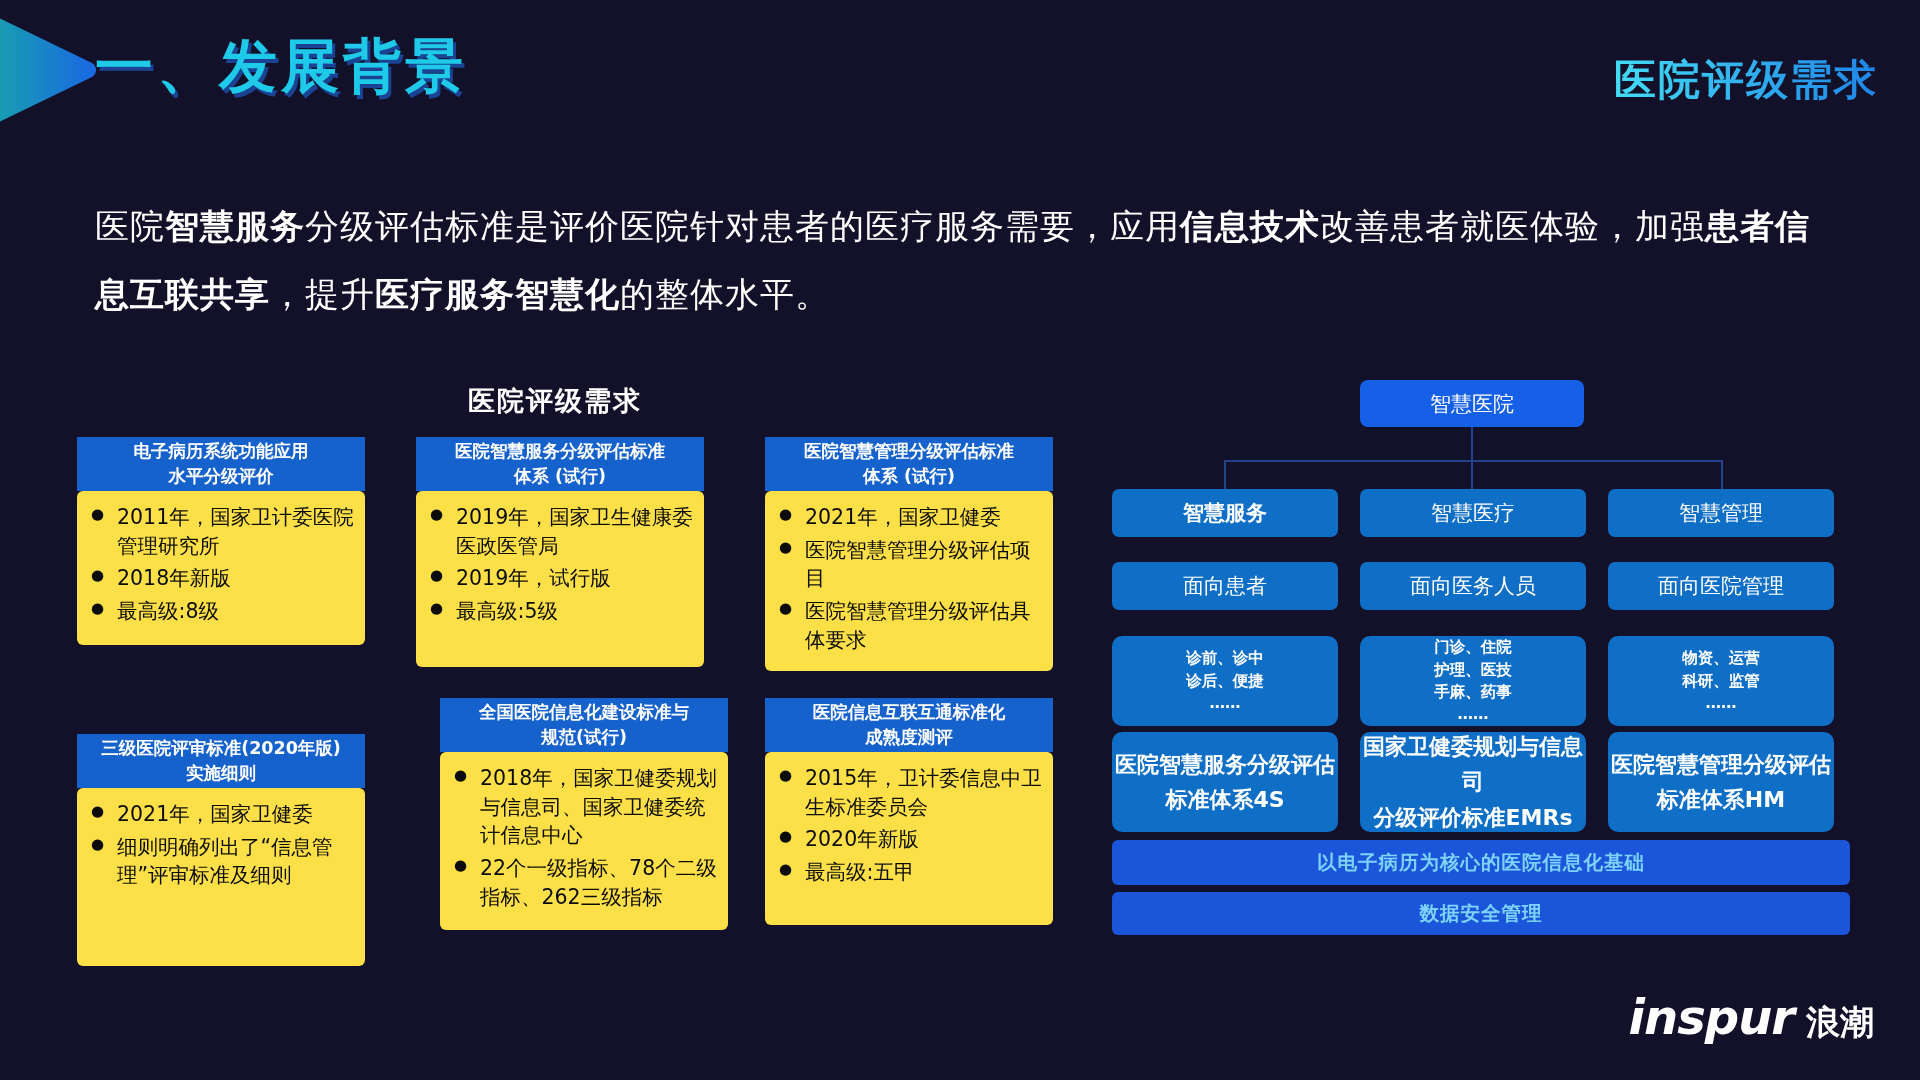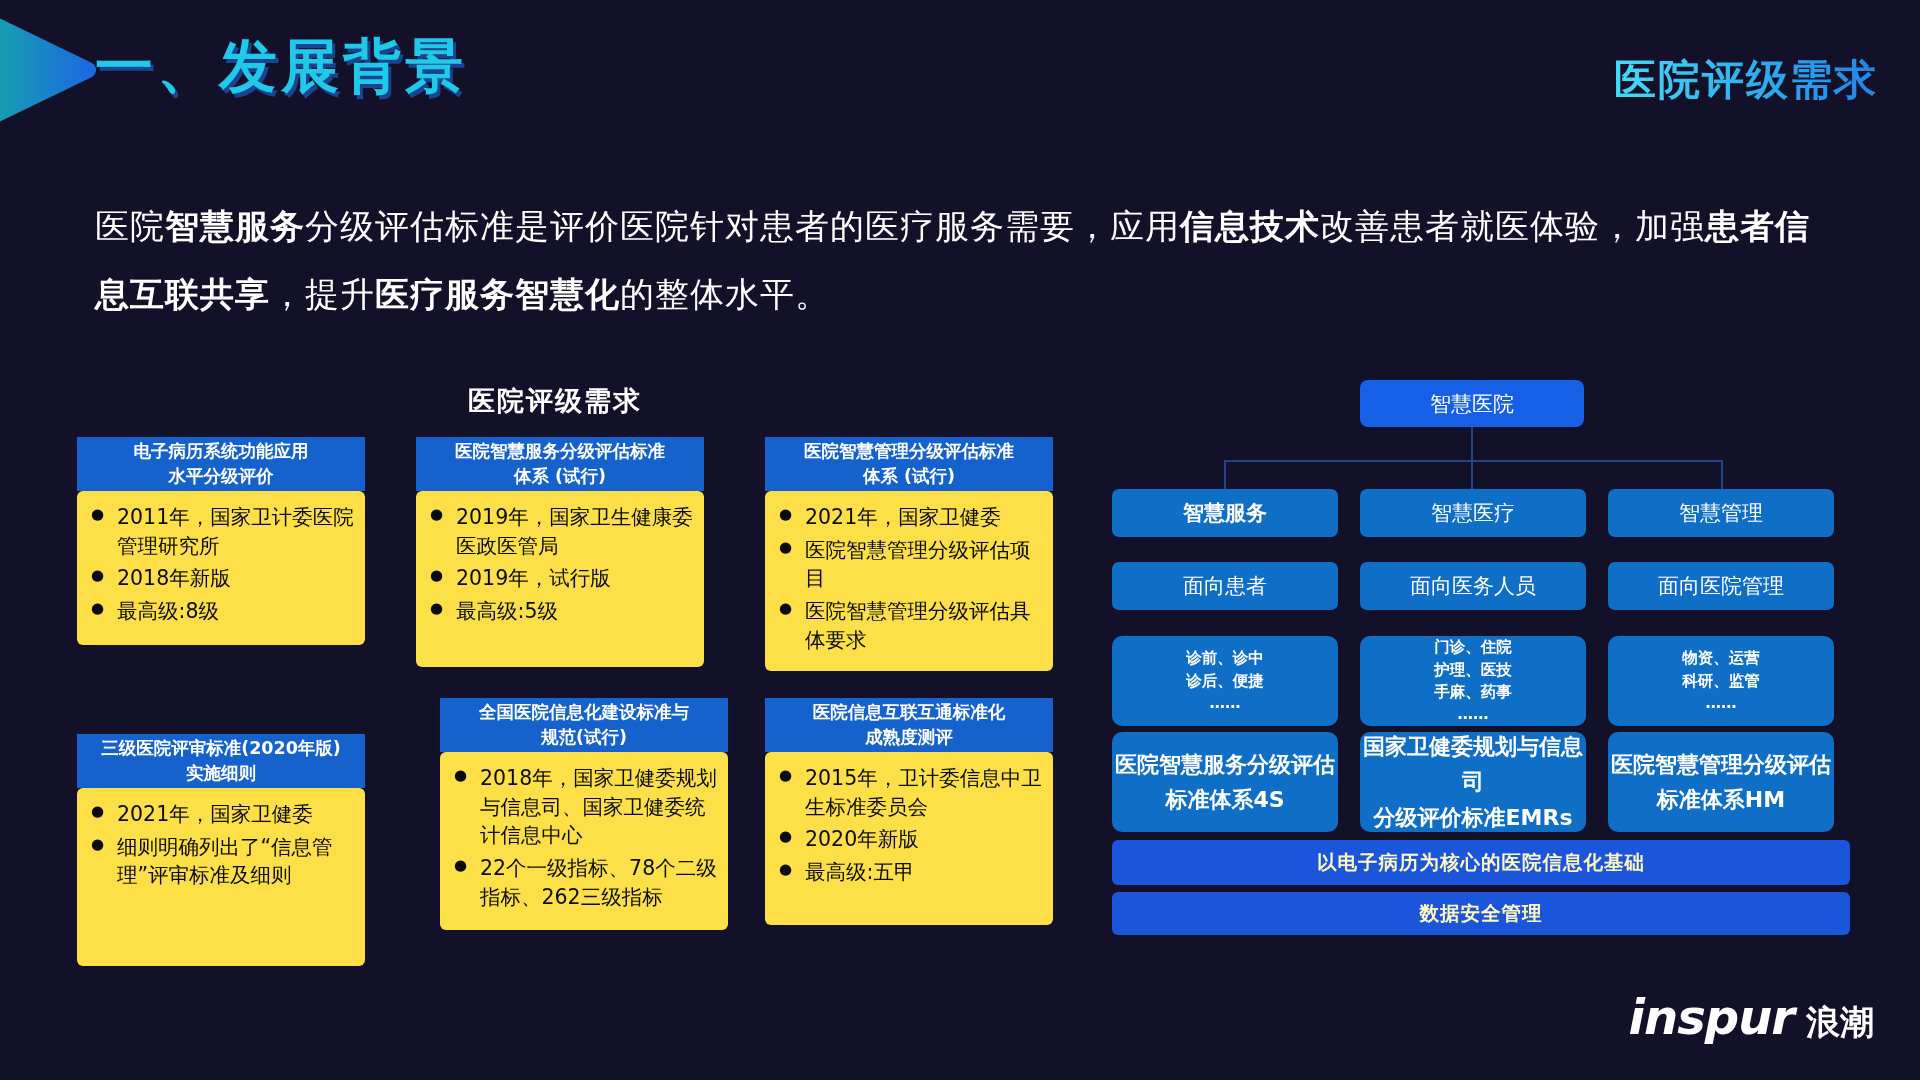--- a/index.html
+++ b/index.html
@@ -66,21 +66,21 @@
     text-align:center;
   }
   .org-root{left:248px;top:0;width:224px;height:47px;background:#1560e6;border-radius:8px;font-size:21px;}
   .lv2{top:109px;width:226px;height:48px;font-size:21px;}
   .lv3{top:182px;width:226px;height:48px;font-size:21px;}
   .lv4{top:256px;width:226px;height:90px;font-size:15.5px;font-weight:700;line-height:1.45;border-radius:10px;}
   .lv5{top:352px;width:226px;height:100px;font-size:22px;font-weight:700;line-height:1.6;border-radius:10px;}
   .col-a{left:0;} .col-b{left:248px;} .col-c{left:496px;}
   .bold-node{font-weight:800;}
   .org-bar{
-    position:absolute;left:0;width:738px;background:#1b55da;color:#fef9c3;
+    position:absolute;left:0;width:738px;background:#1b55da;color:#7dd3fc;
     border-radius:6px;display:flex;align-items:center;justify-content:center;
     font-size:19.5px;font-weight:600;letter-spacing:1px;
   }
   .bar1{top:460px;height:45px;}
   .bar2{top:512px;height:43px;}
   .cline{position:absolute;background:#23448c;}
   .cl-v{width:2px;}
   .cl-h{height:2px;}
   
   .logo{

